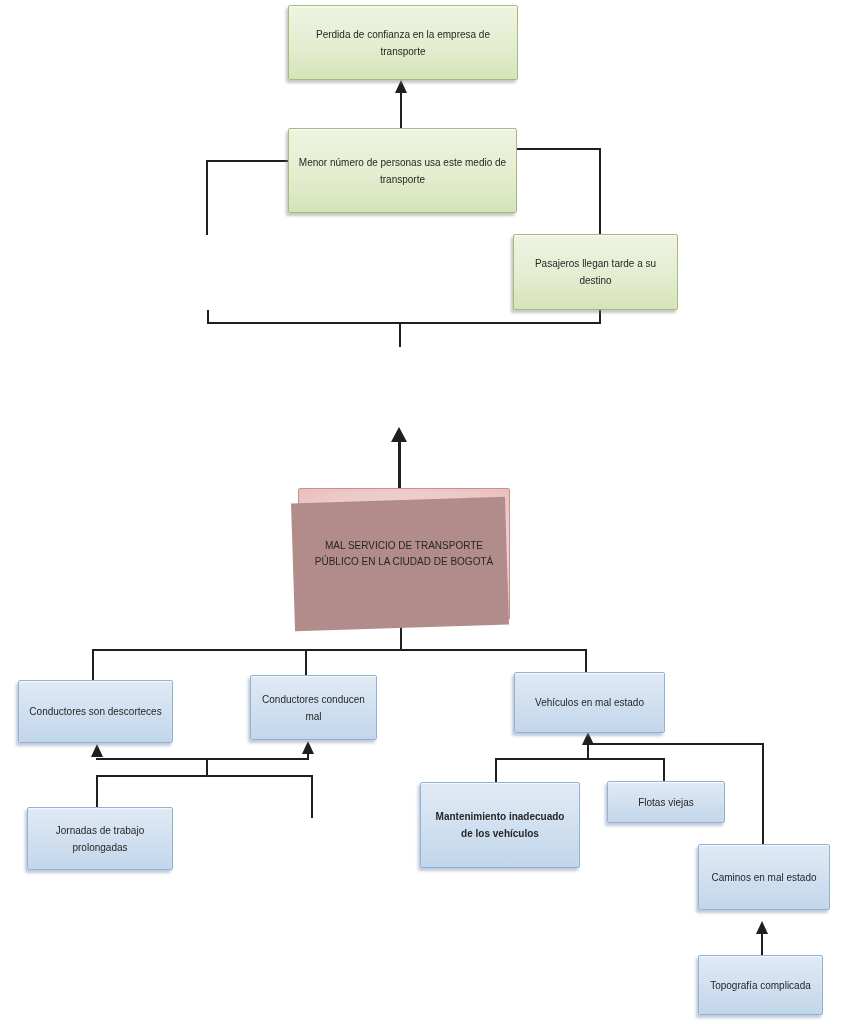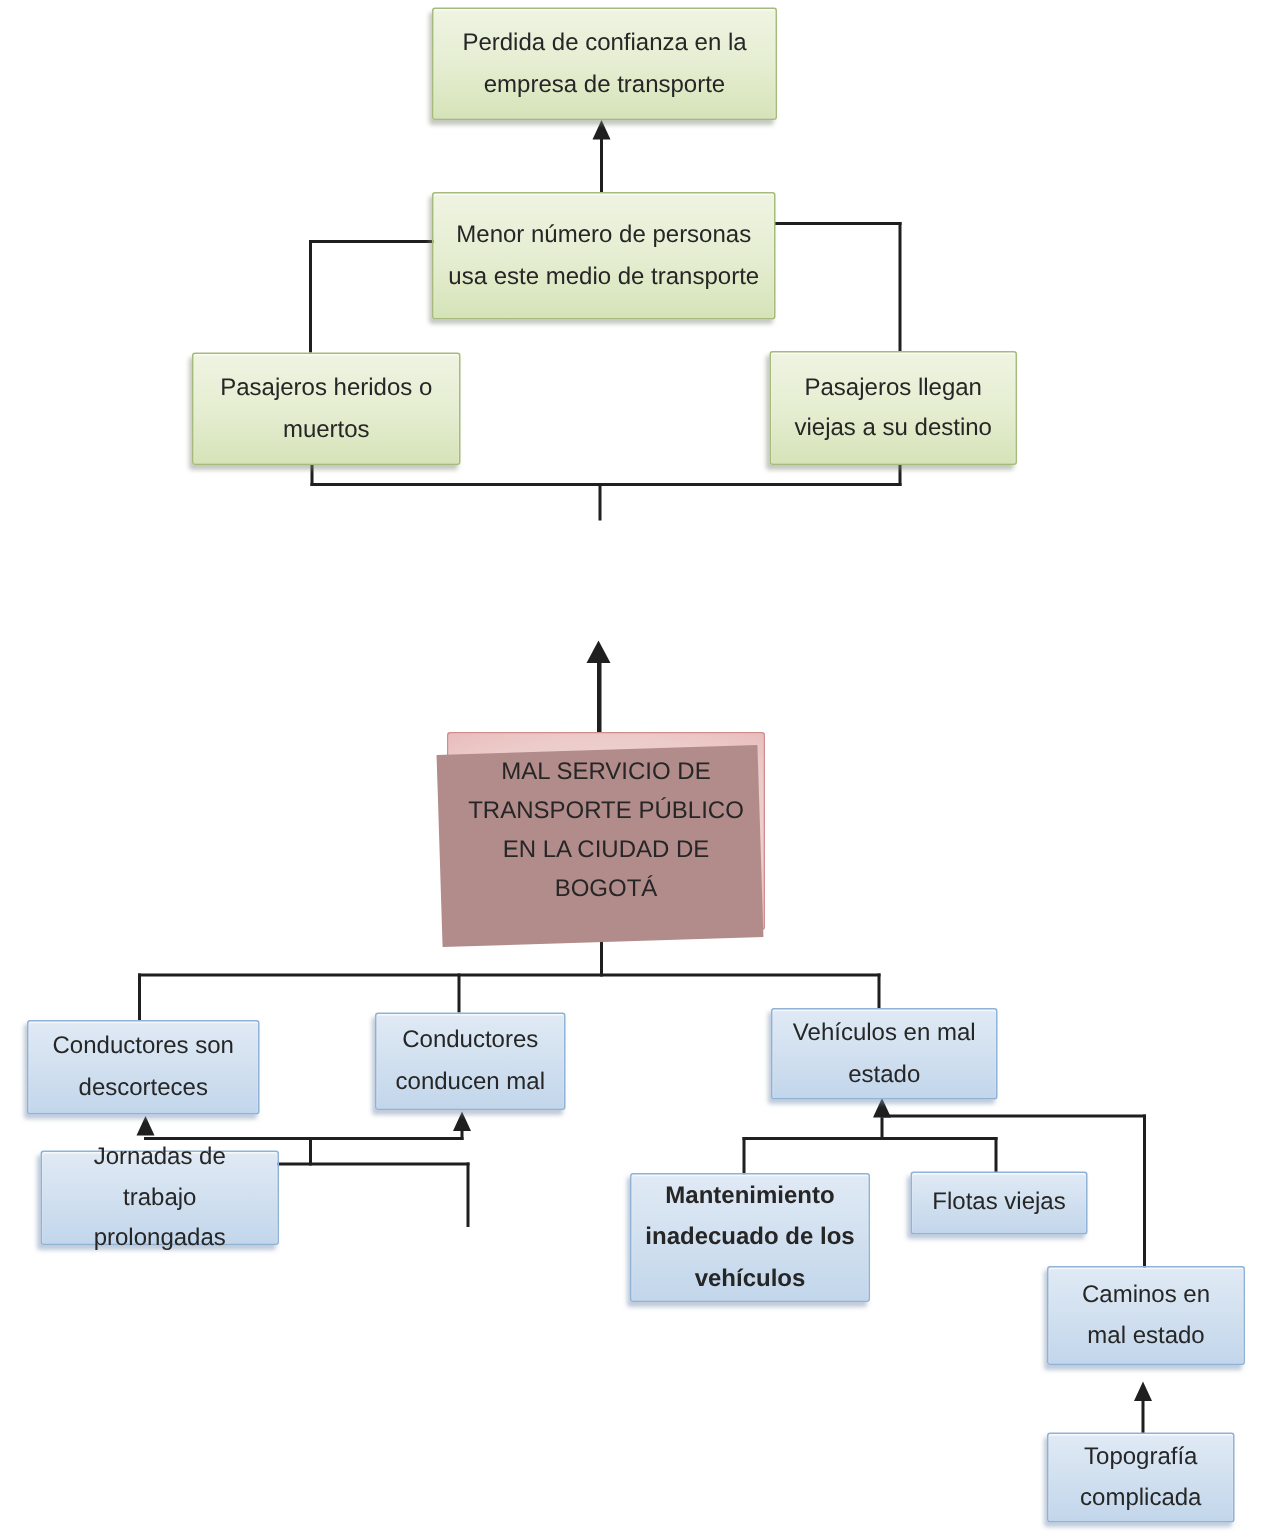--- a/index.html
+++ b/index.html
@@ -8,21 +8,21 @@
     --blue-border:#8fb2d6; --blue-top:#e0eaf5; --blue-bottom:#c2d6eb;
     --red-border:#cf8d8b; --red-outer:#de9d9b; --red-inner:#f4e2e1; --red-shadow:#b28b8b;
   }
   html,body{margin:0;padding:0;background:#ffffff;}
   .canvas{
     position:relative; width:846px; height:1024px; background:#ffffff;
     font-family:"Liberation Sans", sans-serif; color:var(--text); overflow:hidden;
   }
   .node{
     position:absolute; display:flex; align-items:center; justify-content:flex-end;
-    text-align:center; font-size:16px; line-height:1.7; border-radius:2px;
+    text-align:center; font-size:10px; line-height:1.7; border-radius:2px;
     padding:0 8px; box-sizing:border-box; z-index:2;
   }
   .node .lbl{display:block; width:100%;}
   .green{
     background:linear-gradient(to bottom,var(--green-top) 0%,#e4edd0 55%,var(--green-bottom) 100%);
     border:1.5px solid var(--green-border);
     box-shadow:-2px 3px 3px rgba(125,135,115,0.45), inset 0 1px 1px rgba(255,255,255,0.75);
   }
   .blue{
     background:linear-gradient(to bottom,var(--blue-top) 0%,#d3e1f0 45%,var(--blue-bottom) 100%);
@@ -98,46 +98,43 @@
   <div class="ln v" style="left:761px;top:933px;height:23px;"></div>
 
   <div class="node green" style="left:288px;top:5px;width:230px;height:75px;">
     <span class="lbl">Perdida de confianza en la empresa de transporte</span>
   </div>
 
   <div class="node green" style="left:288px;top:128px;width:229px;height:85px;">
     <span class="lbl">Menor número de personas usa este medio de transporte</span>
   </div>
 
-  <div class="node green" style="left:128px;top:235px;width:179px;height:75px;">
-    <span class="lbl">Pasajeros heridos o muertos</span>
-  </div>
 
   <div class="node green" style="left:513px;top:234px;width:165px;height:76px;">
-    <span class="lbl">Pasajeros llegan viejas a su destino</span>
+    <span class="lbl">Pasajeros llegan tarde a su destino</span>
   </div>
 
 
   <div class="node red" style="left:298px;top:488px;width:212px;height:132px;padding:0 11px;">
     <span class="lbl">MAL SERVICIO DE TRANSPORTE PÚBLICO EN LA CIUDAD DE BOGOTÁ</span>
   </div>
 
   <div class="node blue" style="left:18px;top:680px;width:155px;height:63px;">
     <span class="lbl">Conductores son descorteces</span>
   </div>
 
   <div class="node blue" style="left:250px;top:675px;width:127px;height:65px;padding:0 6px;">
     <span class="lbl">Conductores conducen mal</span>
   </div>
 
   <div class="node blue" style="left:514px;top:672px;width:151px;height:61px;">
     <span class="lbl">Vehículos en mal estado</span>
   </div>
 
-  <div class="node blue" style="left:27px;top:767px;width:159px;height:63px;">
+  <div class="node blue" style="left:27px;top:807px;width:146px;height:63px;">
     <span class="lbl">Jornadas de trabajo prolongadas</span>
   </div>
 
 
   <div class="node blue" style="left:420px;top:782px;width:160px;height:86px;font-weight:bold;">
     <span class="lbl">Mantenimiento inadecuado de los vehículos</span>
   </div>
 
   <div class="node blue" style="left:607px;top:781px;width:118px;height:42px;">
     <span class="lbl">Flotas viejas</span>

